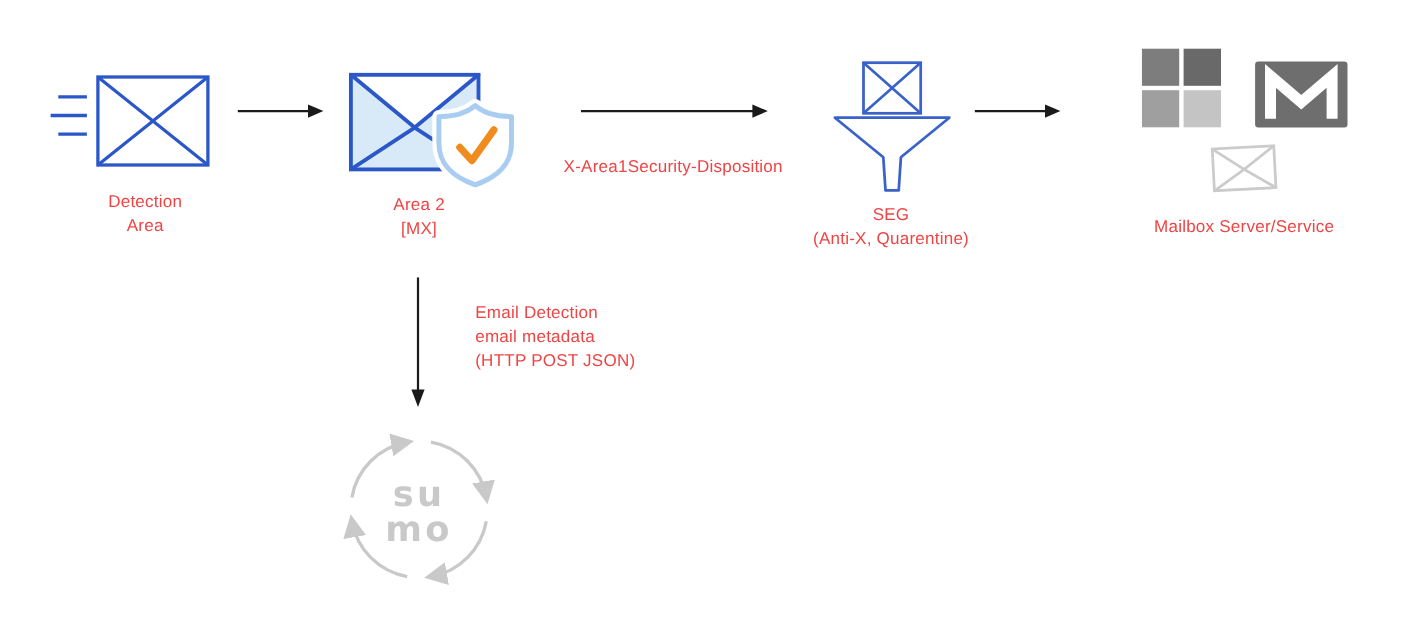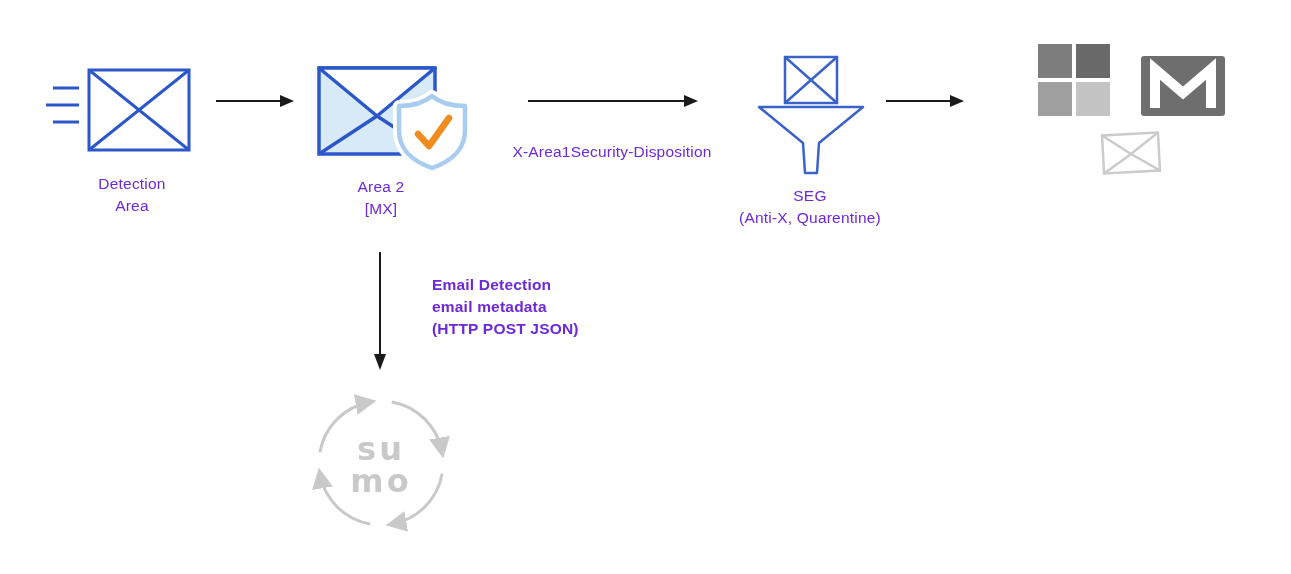--- a/index.html
+++ b/index.html
@@ -13,42 +13,42 @@
     width: 1291px;
     height: 574px;
     background: #ffffff;
     overflow: hidden;
   }
   .abs { position: absolute; }
   .label {
     font-size: 15.5px;
     line-height: 22px;
     text-align: center;
-    color: #6d28d9;
+    color: #ef4444;
     letter-spacing: 0.2px;
   }
   .label-left { text-align: left; }
 
   
   #incoming-icon   { left: 45px;   top: 66px; }
   #incoming-label  { left: 72px;   top: 173px; width: 120px; }
   #arrow-1         { left: 216px;  top: 92px; }
   #area1-icon      { left: 316px;  top: 60px; }
   #area1-label     { left: 306px;  top: 176px; width: 150px; }
   #arrow-2         { left: 528px;  top: 92px; }
   #disposition-label { left: 492px; top: 141px; width: 240px; }
   #seg-icon        { left: 755px;  top: 55px; }
   #seg-label       { left: 705px;  top: 185px; width: 210px; }
   #arrow-3         { left: 886px;  top: 92px; }
   #ms-icon         { left: 1038px; top: 44px; }
   #gmail-icon      { left: 1139px; top: 52px; }
   #small-envelope  { left: 1101px; top: 132px; transform: rotate(-3deg); }
   #mailbox-label   { left: 1021px; top: 196px; width: 220px; }
   #arrow-down      { left: 371px;  top: 252px; }
-  #metadata-label  { left: 432px;  top: 274px; width: 220px; font-weight: bold; }
+  #metadata-label  { left: 432px;  top: 274px; width: 220px; }
   #sumo-logo       { left: 312px;  top: 394px; }
 
   svg { display: block; }
 </style>
 </head>
 <body>
 
 <div class="canvas">
 
   <div class="abs" id="incoming-icon">
@@ -136,20 +136,23 @@
       <path d="M16,56 L16,17 L44,41 L72,17 L72,56" fill="none" stroke="#ffffff" stroke-width="10"></path>
     </svg>
   </div>
   <div class="abs" id="small-envelope">
     <svg width="60" height="42" viewBox="0 0 60 42">
       <rect x="2" y="2" width="56" height="38" fill="#ffffff" stroke="#cbcbcb" stroke-width="2.5"></rect>
       <path d="M2,2 L30,22 L58,2" fill="none" stroke="#cbcbcb" stroke-width="2.5"></path>
       <path d="M2,40 L30,22 L58,40" fill="none" stroke="#cbcbcb" stroke-width="2.5"></path>
     </svg>
   </div>
+  <div class="abs label" id="mailbox-label">
+    <div>Mailbox Server/Service</div>
+  </div>
 
   <div class="abs" id="arrow-down">
     <svg width="18" height="122" viewBox="0 0 18 122">
       <line x1="9" y1="0" x2="9" y2="104" stroke="#1a1a1a" stroke-width="2"></line>
       <polygon points="3,102 15,102 9,118" fill="#1a1a1a"></polygon>
     </svg>
   </div>
   <div class="abs label label-left" id="metadata-label">
     <div>Email Detection</div>
     <div>email metadata</div>

